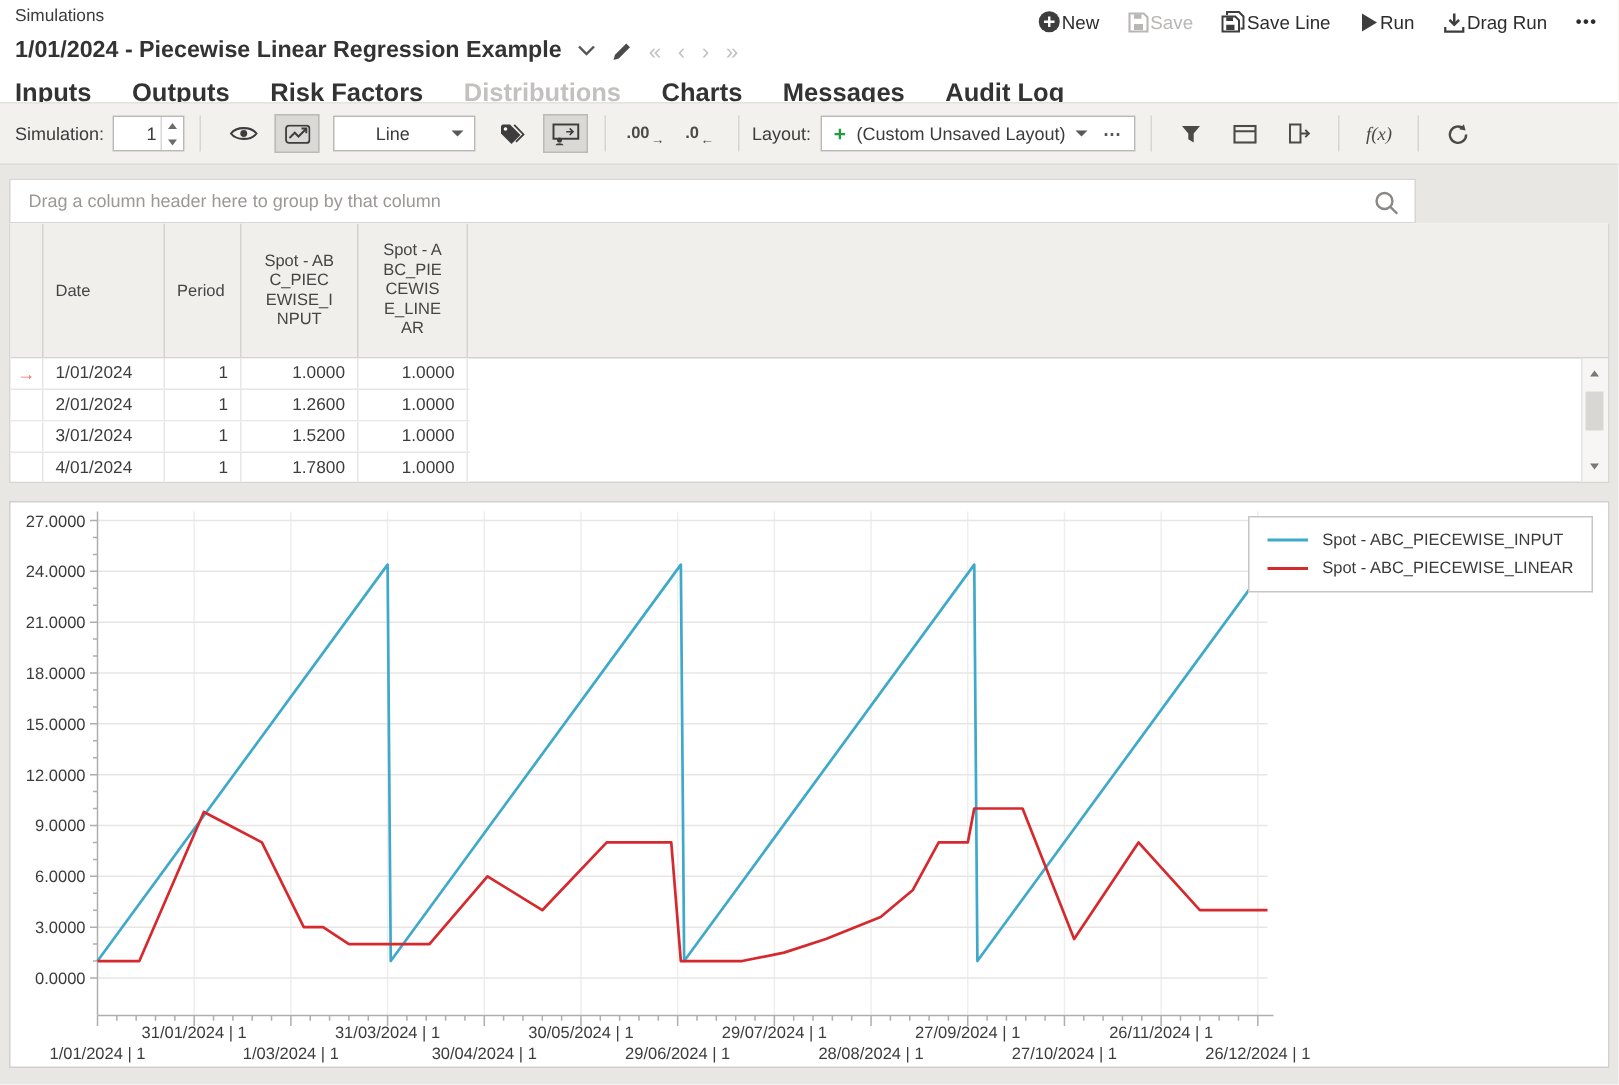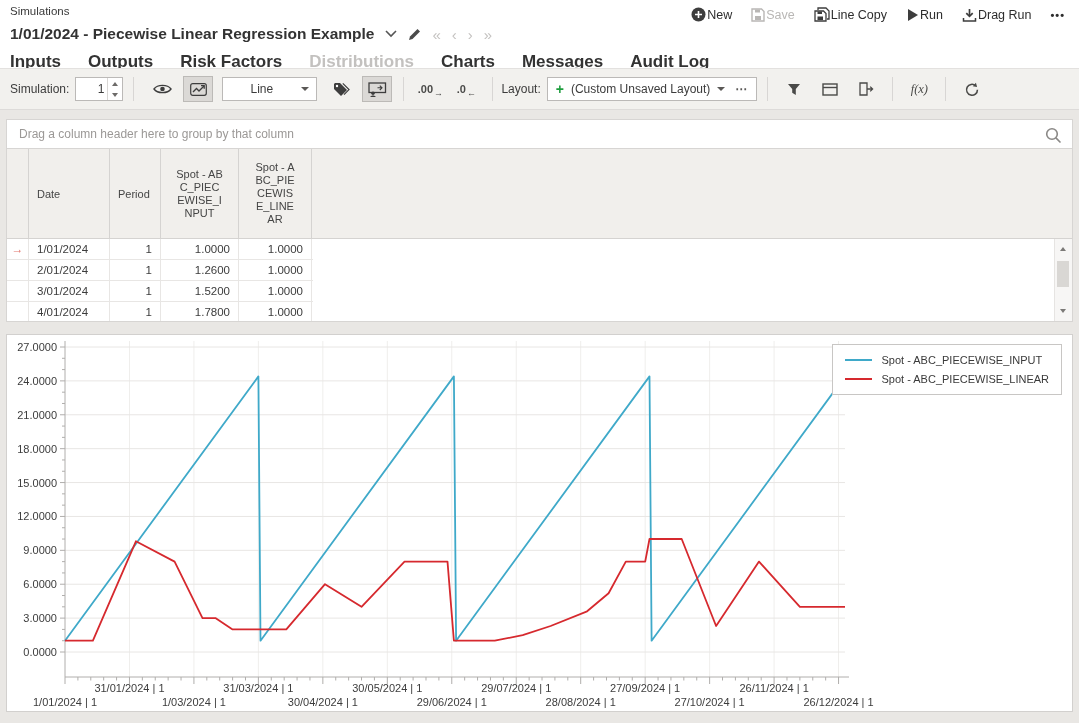--- a/index.html
+++ b/index.html
@@ -39,21 +39,21 @@
   .combo.line{width:95px;margin:0 6px;justify-content:flex-end;padding:4px 7px;gap:8px;}
   .combo.line span:first-child{flex:1;text-align:center;}
   .caret{width:0;height:0;border-left:4px solid transparent;border-right:4px solid transparent;border-top:4.5px solid #5a5856;}
   .combo.layout{padding:0 8px;gap:7px;margin-right:2px;}
   .plus{color:#1e9e3e;font-weight:bold;font-size:14px;line-height:1;}
   .dots{color:#5a5856;font-weight:bold;letter-spacing:1px;margin-left:3px;}
   .dec{font-size:11px;font-weight:bold;color:#4a4a48;}
   .decarrow{font-size:9px;color:#4a4a48;margin-left:1px;margin-top:7px;}
   .fx{font-family:"Liberation Serif",serif;font-style:italic;font-size:12.5px;color:#4a4a48;}
   
-  .groupbar{position:absolute;left:6px;top:119px;width:1067px;height:30px;box-sizing:border-box;background:#fff;
+  .groupbar{position:absolute;left:6px;top:119px;width:938px;height:30px;box-sizing:border-box;background:#fff;
             border:1px solid #d7d5d3;font-size:12px;color:#9b9896;line-height:28px;padding-left:12px;}
   .searchic{position:absolute;right:10px;top:6px;cursor:pointer;}
   
   .tablewrap{position:absolute;left:6px;top:149px;width:1067px;height:173px;box-sizing:border-box;background:#fff;
              border-left:1px solid #d7d5d3;border-right:1px solid #d7d5d3;border-bottom:1px solid #d7d5d3;overflow:hidden;}
   .throw{display:flex;height:90px;background:#f1efec;border-bottom:1px solid #d5d3d1;box-sizing:border-box;}
   .th{box-sizing:border-box;border-right:1px solid #d5d3d1;font-size:11px;color:#454545;display:flex;}
   .th.l{align-items:center;padding:0 8px;}
   .th.c{align-items:center;justify-content:center;text-align:center;word-break:break-all;padding:4px 15px;line-height:13px;}
   .trow{display:flex;height:21px;box-sizing:border-box;border-bottom:1px solid #e8e6e4;width:306px;background:#fff;}
@@ -101,21 +101,21 @@
       </div>
       <div class="act">
         <span class="ticon">
           <svg width="16" height="15" viewBox="0 0 16 15">
               <path d="M4 3V1h8l3 3v8h-2" fill="none" stroke="#3d3d3d" stroke-width="1.3"></path>
               <path d="M1 4h8.5L12 6.5V14H1z" fill="none" stroke="#3d3d3d" stroke-width="1.3"></path>
               <rect x="3.5" y="9.5" width="5.5" height="3.5" fill="#3d3d3d"></rect>
               <rect x="3.5" y="4.5" width="4.5" height="2.5" fill="#3d3d3d"></rect>
             </svg>
         </span>
-        <span>Line Copy</span>
+        <span>Save Line</span>
       </div>
       <div class="act">
         <span class="ticon">
           <svg width="13" height="14" viewBox="0 0 13 14">
               <path d="M2 1l10 6-10 6z" fill="#3d3d3d"></path>
             </svg>
         </span>
         <span>Run</span>
       </div>
       <div class="act">

